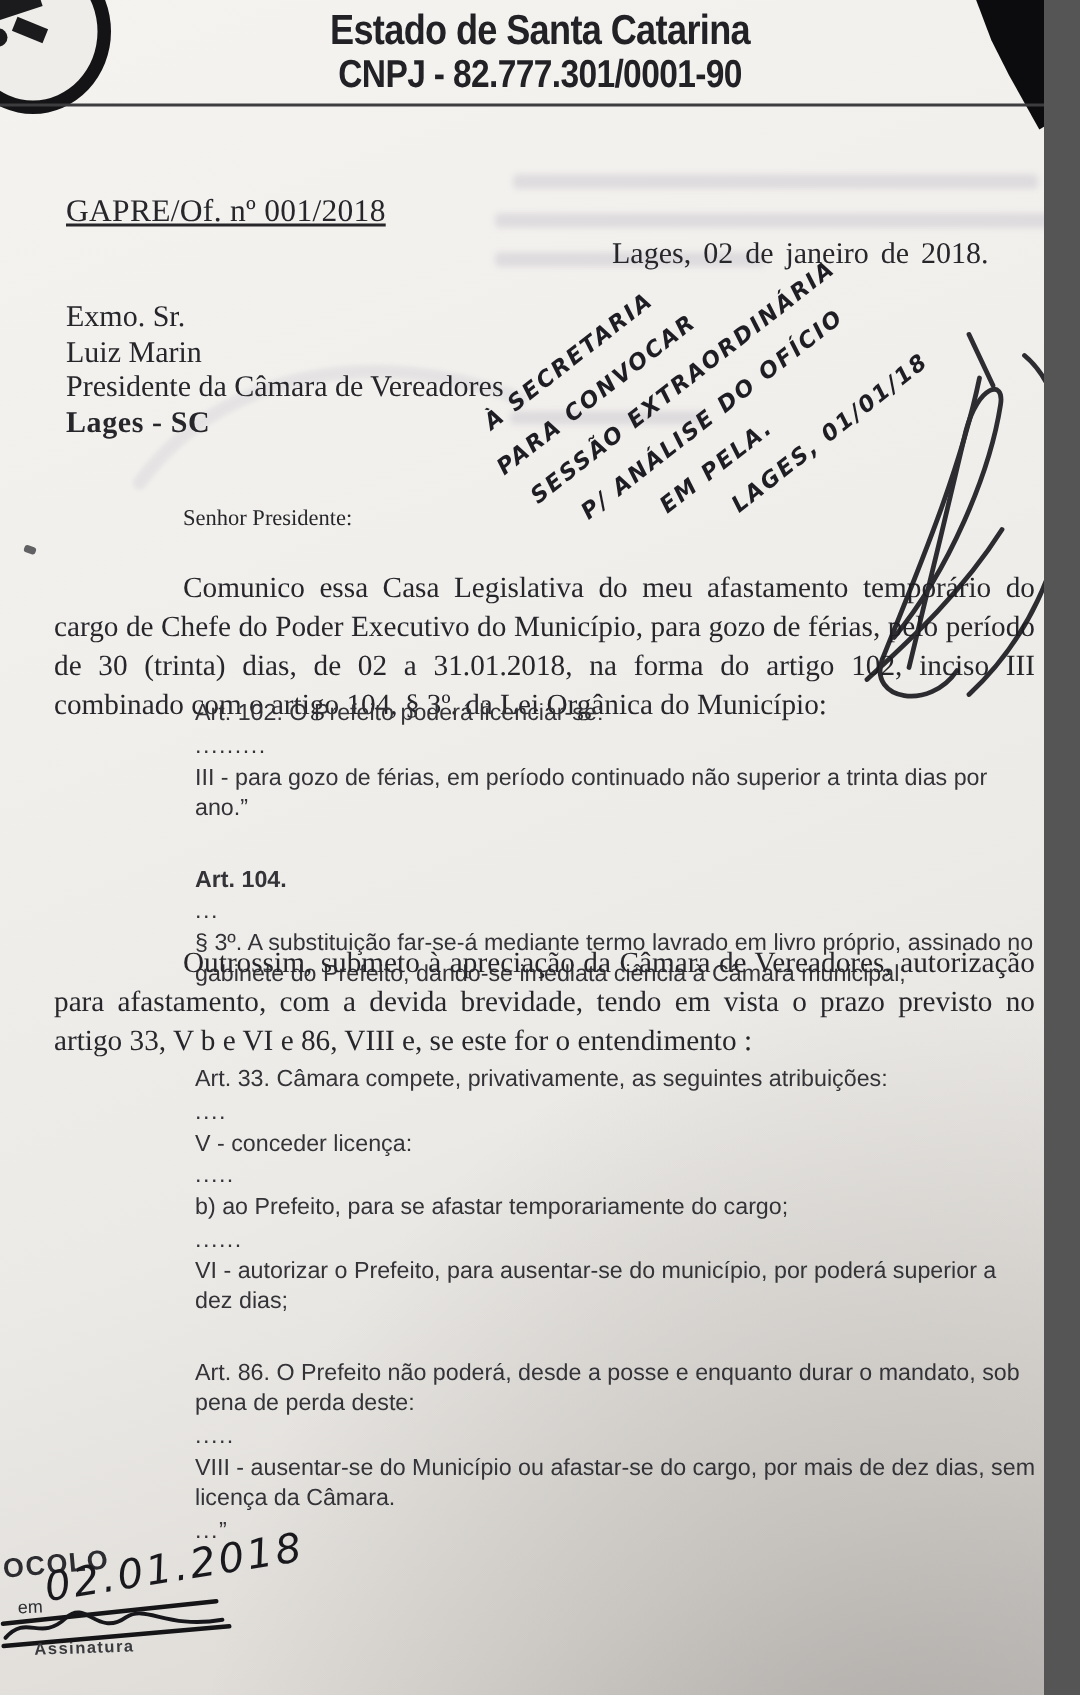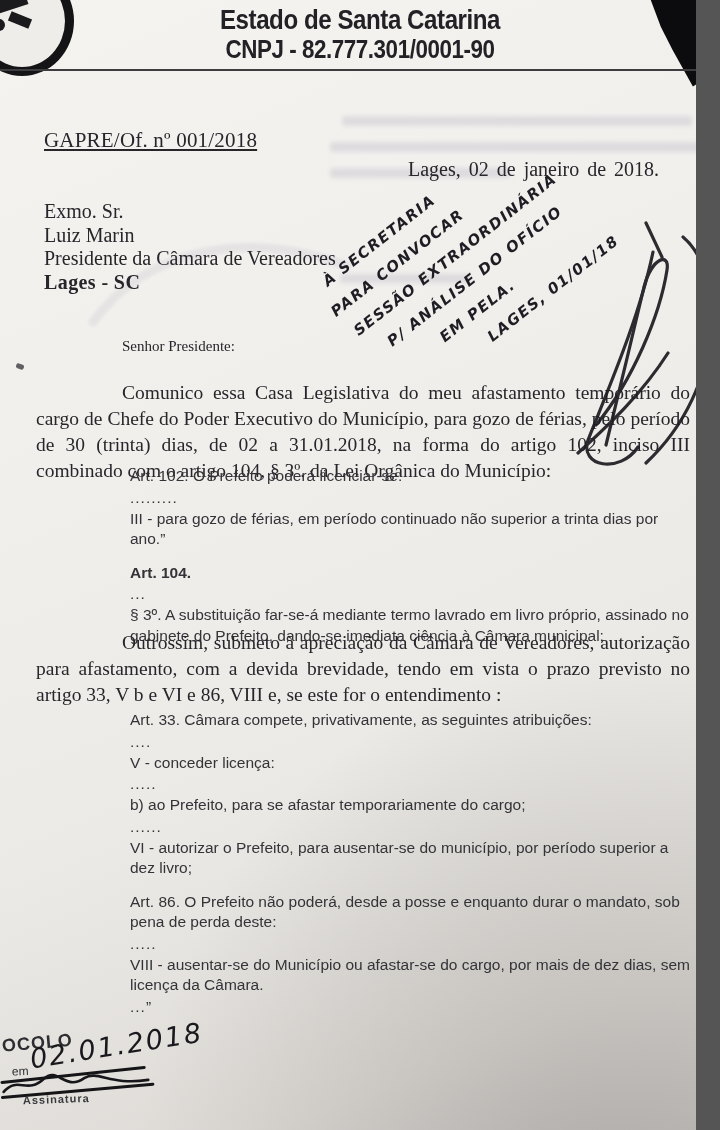--- a/index.html
+++ b/index.html
@@ -41,21 +41,21 @@
   .p1{top:380px;text-indent:86px;}
   .p2{top:630px;text-indent:86px;}
   
   .quote{position:absolute;left:130px;width:560px;
     font-family:Liberation Sans, sans-serif;font-size:15.5px;line-height:20.5px;color:#333338;}
   .q1{top:466px;}
   .q2{top:710px;}
   .quote div{margin:0 0 2px 0;}
   .quote .dots{letter-spacing:1px;line-height:18px;}
   .quote .b{font-weight:700;}
-  .quote .gap{margin-top:13px;}
+  .quote .gap{margin-top:27px;}
   
   .annotation{position:absolute;left:316px;top:272px;width:330px;
     transform:rotate(-38deg);transform-origin:left top;
     font-family:"DejaVu Sans", sans-serif;font-style:italic;font-weight:600;
     font-size:15px;letter-spacing:1.5px;color:#1d1d23;line-height:29px;white-space:nowrap;}
   .annotation .l2{margin-left:-12px;}
   .annotation .l3{margin-left:-6px;}
   .annotation .l4{margin-left:14px;}
   .annotation .l5{margin-left:58px;}
   .annotation .l6{margin-left:96px;}
@@ -126,21 +126,21 @@
 
   <p class="para p2">Outrossim, submeto à apreciação da Câmara de Vereadores, autorização para afastamento, com a devida brevidade, tendo em vista o prazo previsto no artigo 33, V b e VI e 86, VIII e, se este for o entendimento :</p>
 
   <div class="quote q2">
     <div>Art. 33. Câmara compete, privativamente, as seguintes atribuições:</div>
     <div class="dots">....</div>
     <div>V - conceder licença:</div>
     <div class="dots">.....</div>
     <div>b) ao Prefeito, para se afastar temporariamente do cargo;</div>
     <div class="dots">......</div>
-    <div>VI - autorizar o Prefeito, para ausentar-se do município, por período superior a dez livro;</div>
+    <div>VI - autorizar o Prefeito, para ausentar-se do município, por poderá superior a dez dias;</div>
     <div class="gap">Art. 86. O Prefeito não poderá, desde a posse e enquanto durar o mandato, sob pena de perda deste:</div>
     <div class="dots">.....</div>
     <div>VIII - ausentar-se do Município ou afastar-se do cargo, por mais de dez dias, sem licença da Câmara.</div>
     <div class="dots">...”</div>
   </div>
 
   <div class="annotation">
     <div class="l1">À SECRETARIA</div>
     <div class="l2">PARA CONVOCAR</div>
     <div class="l3">SESSÃO EXTRAORDINÁRIA</div>

